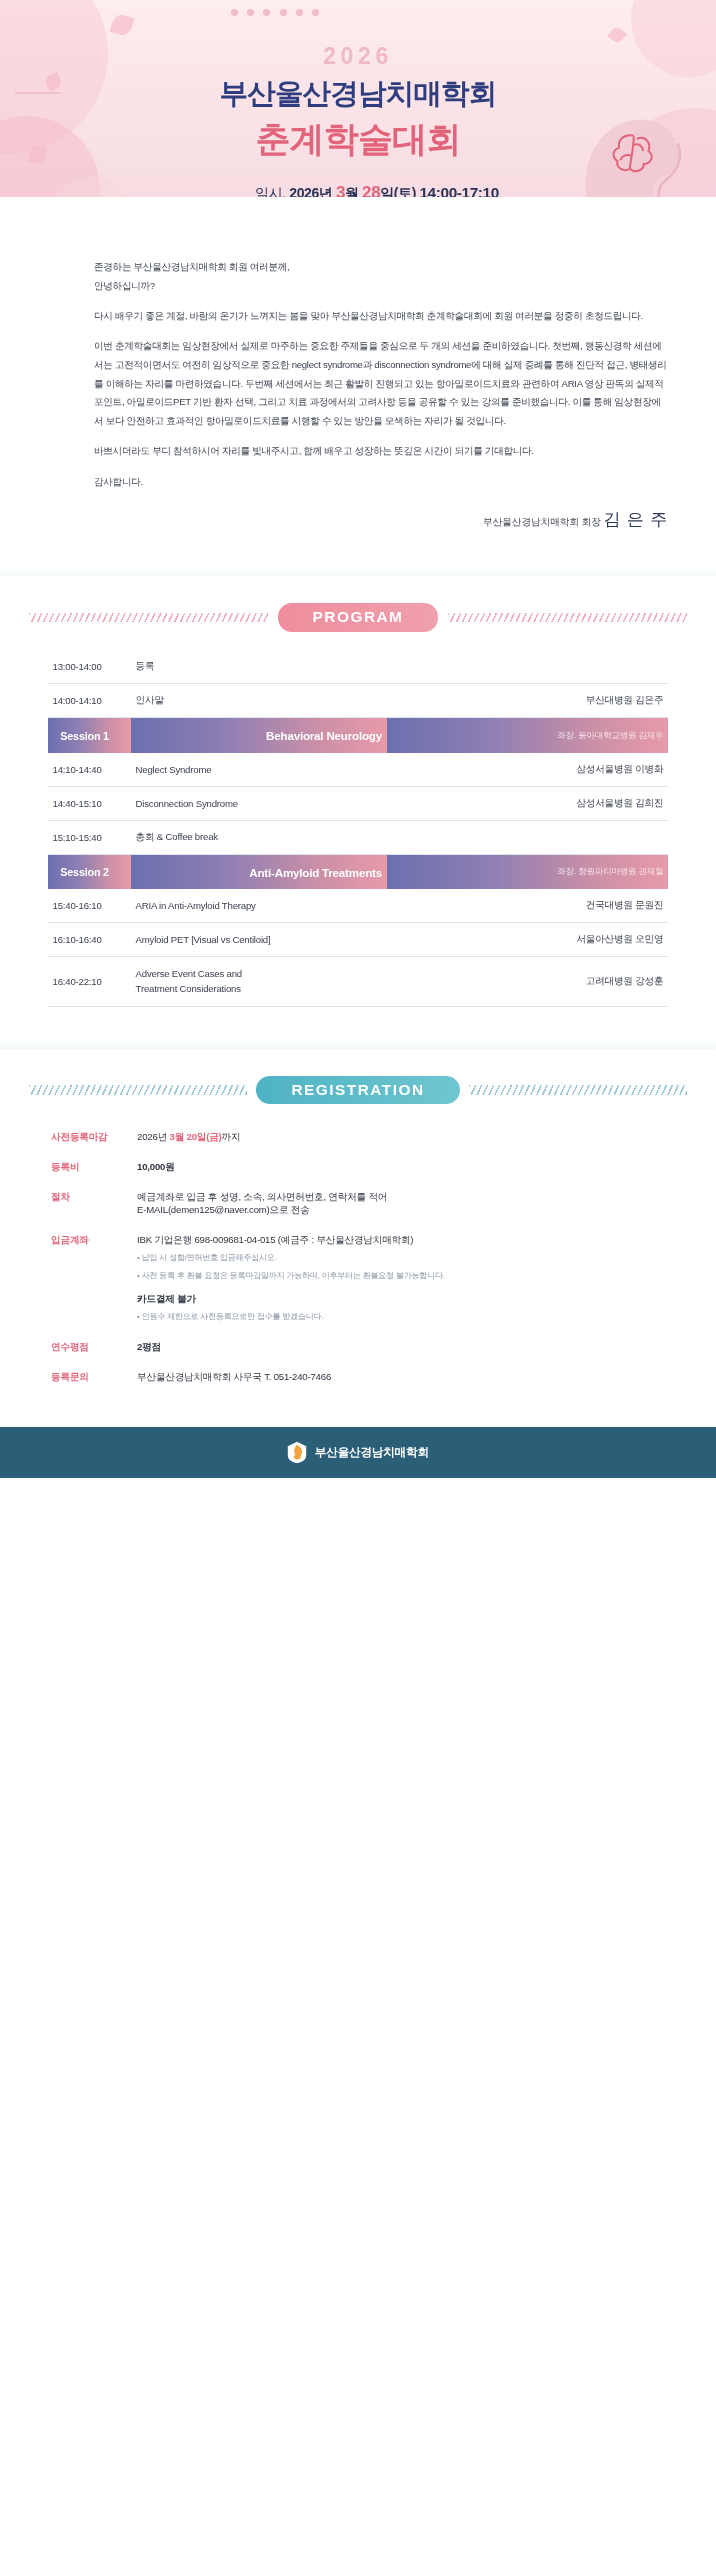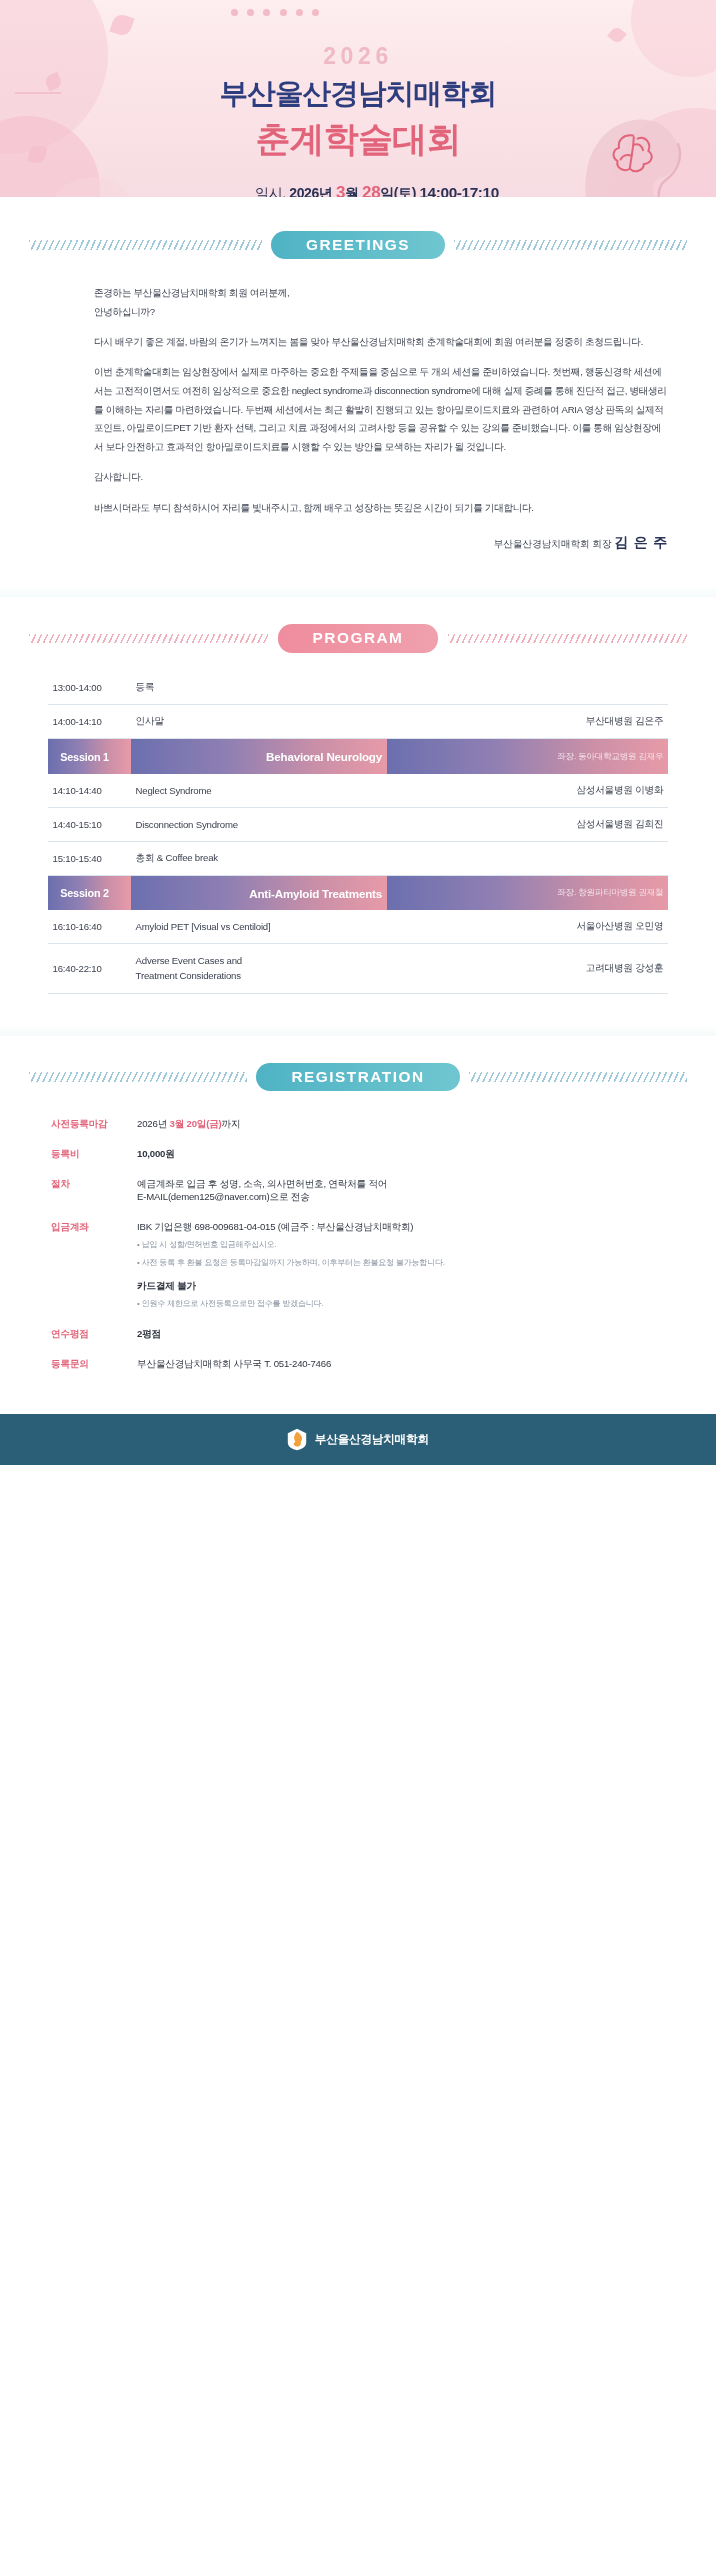--- a/index.html
+++ b/index.html
@@ -83,21 +83,21 @@
   .banner.pink { background: linear-gradient(90deg,#ef8d9e,#f0a0ad); }
 
   
   .greet { padding: 26px 48px 34px 48px; }
   .greet p {
     font-size: 9.6px; line-height: 1.95; color: #3c4250; letter-spacing: -0.3px;
     margin-bottom: 11.6px;
     margin-left: 46px;
   }
   .sign { text-align: right; font-size: 9.6px; color: #3c4250; margin-top: 17px; }
-  .sign .nm { font-size: 14px; font-weight: bold; color: #2a3356; letter-spacing: 0.8px; }
+  .sign .nm { font-size: 17px; font-weight: normal; color: #2a3356; letter-spacing: 0.8px; }
 
   .divider-soft { height: 10.8px; background: linear-gradient(180deg,#ffffff,#f4fafb); }
 
   
   .program { padding: 20px 48px 31px 48px; }
   table.prog { width: 100%; border-collapse: collapse; }
   table.prog td {
     border-bottom: 0.8px solid #dde4ea;
     padding: 10px 4.6px;
     font-size: 9.6px; color: #3c4250; letter-spacing: -0.2px;
@@ -187,33 +187,28 @@
                  C86 113 98 110 98 101 C108 100 112 90 104 84 C108 74 100 64 90 68"></path>
         <path d="M85 66 C85 78 82 90 80 106"></path>
         <path d="M85 76 C92 74 96 78 97 83"></path>
         <path d="M82 90 C75 88 70 91 68 95"></path>
       </g>
     </svg>
   </div>
 
   <div class="sect">
     <div style="height:35px"></div>
-    <div class="banner-wrap">
-      <span class="hatch"></span>
-      <span class="banner teal">GREETINGS</span>
-      <span class="hatch"></span>
-    </div>
 
     <div class="greet">
       <p style="white-space:pre-line">존경하는 부산울산경남치매학회 회원 여러분께,
 안녕하십니까?</p>
       <p>다시 배우기 좋은 계절, 바람의 온기가 느껴지는 봄을 맞아 부산울산경남치매학회 춘계학술대회에 회원 여러분을 정중히 초청드립니다.</p>
       <p>이번 춘계학술대회는 임상현장에서 실제로 마주하는 중요한 주제들을 중심으로 두 개의 세션을 준비하였습니다. 첫번째, 행동신경학 세션에서는 고전적이면서도 여전히 임상적으로 중요한 neglect syndrome과 disconnection syndrome에 대해 실제 증례를 통해 진단적 접근, 병태생리를 이해하는 자리를 마련하였습니다. 두번째 세션에서는 최근 활발히 진행되고 있는 항아밀로이드치료와 관련하여 ARIA 영상 판독의 실제적 포인트, 아밀로이드PET 기반 환자 선택, 그리고 치료 과정에서의 고려사항 등을 공유할 수 있는 강의를 준비했습니다. 이를 통해 임상현장에서 보다 안전하고 효과적인 항아밀로이드치료를 시행할 수 있는 방안을 모색하는 자리가 될 것입니다.</p>
+      <p>바쁘시더라도 부디 참석하시어 자리를 빛내주시고, 함께 배우고 성장하는 뜻깊은 시간이 되기를 기대합니다.</p>
       <p>감사합니다.</p>
-      <p>바쁘시더라도 부디 참석하시어 자리를 빛내주시고, 함께 배우고 성장하는 뜻깊은 시간이 되기를 기대합니다.</p>
       <div class="sign">
         <span>부산울산경남치매학회 회장</span>
         <span class="nm">김 은 주</span>
       </div>
     </div>
   </div>
 
   <div class="divider-soft"></div>
 
   <div class="sect">
@@ -254,20 +249,25 @@
             </tr>
             <tr class="item">
               <td class="time">15:10-15:40</td>
               <td class="title" style="white-space: pre-line;">총회 &amp; Coffee break</td>
               <td class="who"></td>
             </tr>
             <tr class="session">
               <td class="time">Session 2</td>
               <td class="title" style="white-space: pre-line;">Anti-Amyloid Treatments</td>
               <td class="who">좌장. 창원파티마병원 권재철</td>
+            </tr>
+            <tr class="item">
+              <td class="time">15:40-16:10</td>
+              <td class="title" style="white-space: pre-line;">ARIA in Anti-Amyloid Therapy</td>
+              <td class="who">건국대병원 문원진</td>
             </tr>
             <tr class="item">
               <td class="time">16:10-16:40</td>
               <td class="title" style="white-space: pre-line;">Amyloid PET [Visual vs Centiloid]</td>
               <td class="who">서울아산병원 오민영</td>
             </tr>
             <tr class="item">
               <td class="time">16:40-22:10</td>
               <td class="title twoline" style="white-space: pre-line;">Adverse Event Cases and
 Treatment Considerations</td>

